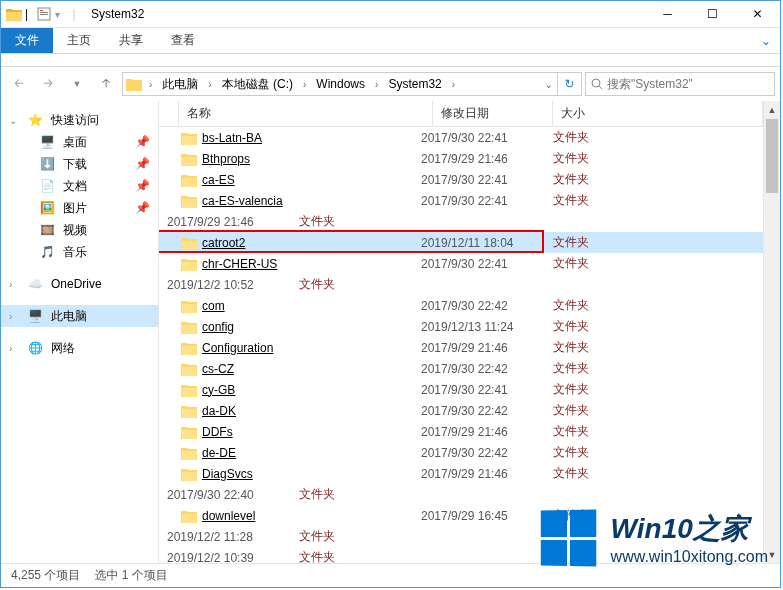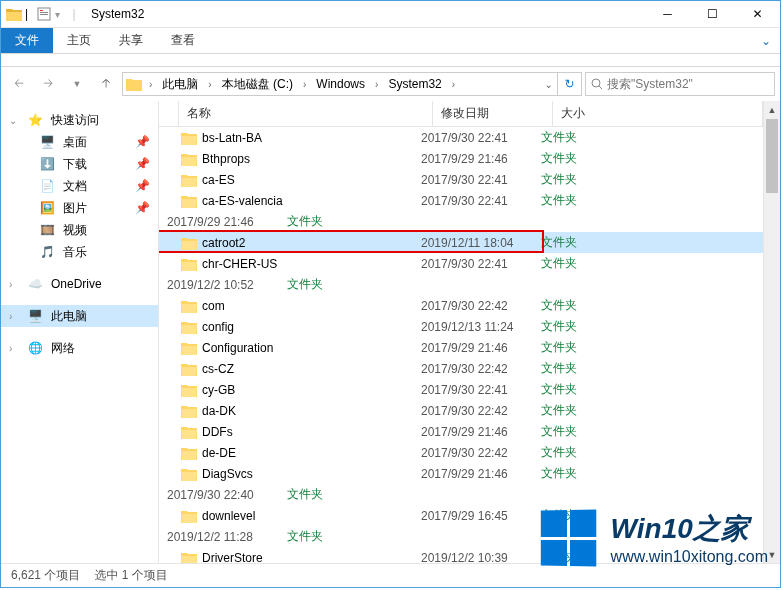--- a/index.html
+++ b/index.html
@@ -46,23 +46,23 @@
 .files { flex: 1; display: flex; flex-direction: column; overflow: hidden; }
 .headers { height: 26px; display: flex; align-items: center; border-bottom: 1px solid #e5e5e5; font-size: 12px; color: #333; }
 .headers > div { padding-left: 8px; border-right: 1px solid #e5e5e5; height: 100%; display: flex; align-items: center; }
 .col-name { width: 254px; }
 .col-date { width: 120px; }
 .col-type { width: 110px; }
 .col-size { flex: 1; }
 .list { flex: 1; overflow-y: auto; position: relative; }
 .row { display: flex; align-items: center; height: 21px; font-size: 12px; cursor: pointer; }
 .row.sel { background: #cce8ff; }
-.row .c-name { width: 254px; padding-left: 22px; display: flex; align-items: center; gap: 5px; }
+.row .c-name { width: 254px; padding-left: 22px; display: flex; align-items: center; gap: 5px; text-decoration: underline; }
 .row .c-date { width: 120px; padding-left: 8px; color: #555; }
-.row .c-type { width: 110px; padding-left: 8px; color: #15803d; }
+.row .c-type { width: 110px; padding-left: 8px; color: #7f1d1d; margin-left: 12px; }
 .highlight-box { position: absolute; border: 2px solid #e30000; pointer-events: none; }
 .scrollbar { width: 17px; background: #f0f0f0; border-left: 1px solid #e5e5e5; position: relative; }
 .scrollbar .thumb { position: absolute; left: 2px; right: 2px; background: #c2c2c2; top: 18px; height: 74px; }
 .scrollbar .arr { position: absolute; left: 0; right: 0; height: 17px; display: flex; align-items: center; justify-content: center; color: #555; font-size: 9px; }
 .scrollbar .arr.up { top: 0; }
 .scrollbar .arr.down { bottom: 0; }
 
 .status { height: 24px; border-top: 1px solid #e5e5e5; display: flex; align-items: center; padding: 0 10px; font-size: 12px; color: #555; gap: 14px; }
 
 .folder-ico { width: 16px; height: 14px; display: inline-block; }
@@ -448,44 +448,35 @@
               <span>downlevel</span>
             </div>
             <div class="c-date">2017/9/29 16:45</div>
             <div class="c-type">文件夹</div>
           </div>
           <div class="row">
             <div class="c-date">2019/12/2 11:28</div>
             <div class="c-type">文件夹</div>
           </div>
           <div class="row">
-            <div class="c-name">
-              <span class="folder-ico">
-                <svg width="16" height="14" viewBox="0 0 16 14">
-                  <path d="M0 2 L6 2 L7 3 L16 3 L16 14 L0 14 Z" fill="#ffd666"></path>
-                  <path d="M0 5 L16 5 L15 14 L1 14 Z" fill="#ffe28a"></path>
-                </svg>
-              </span>
-              <span>DriverStore</span>
-            </div>
             <div class="c-date">2019/12/2 10:39</div>
             <div class="c-type">文件夹</div>
           </div>
         </div>
     </div>
 
     <div class="scrollbar">
       <div class="arr up">▲</div>
       <div class="thumb"></div>
       <div class="arr down">▼</div>
     </div>
   </div>
 
   <div class="status">
-    <span>6,621 个项目</span>
+    <span>4,255 个项目</span>
     <span>选中 1 个项目</span>
   </div>
 </div>
 
 <div class="watermark">
   <div class="winlogo">
       <div></div>
       <div></div>
       <div></div>
       <div></div>

